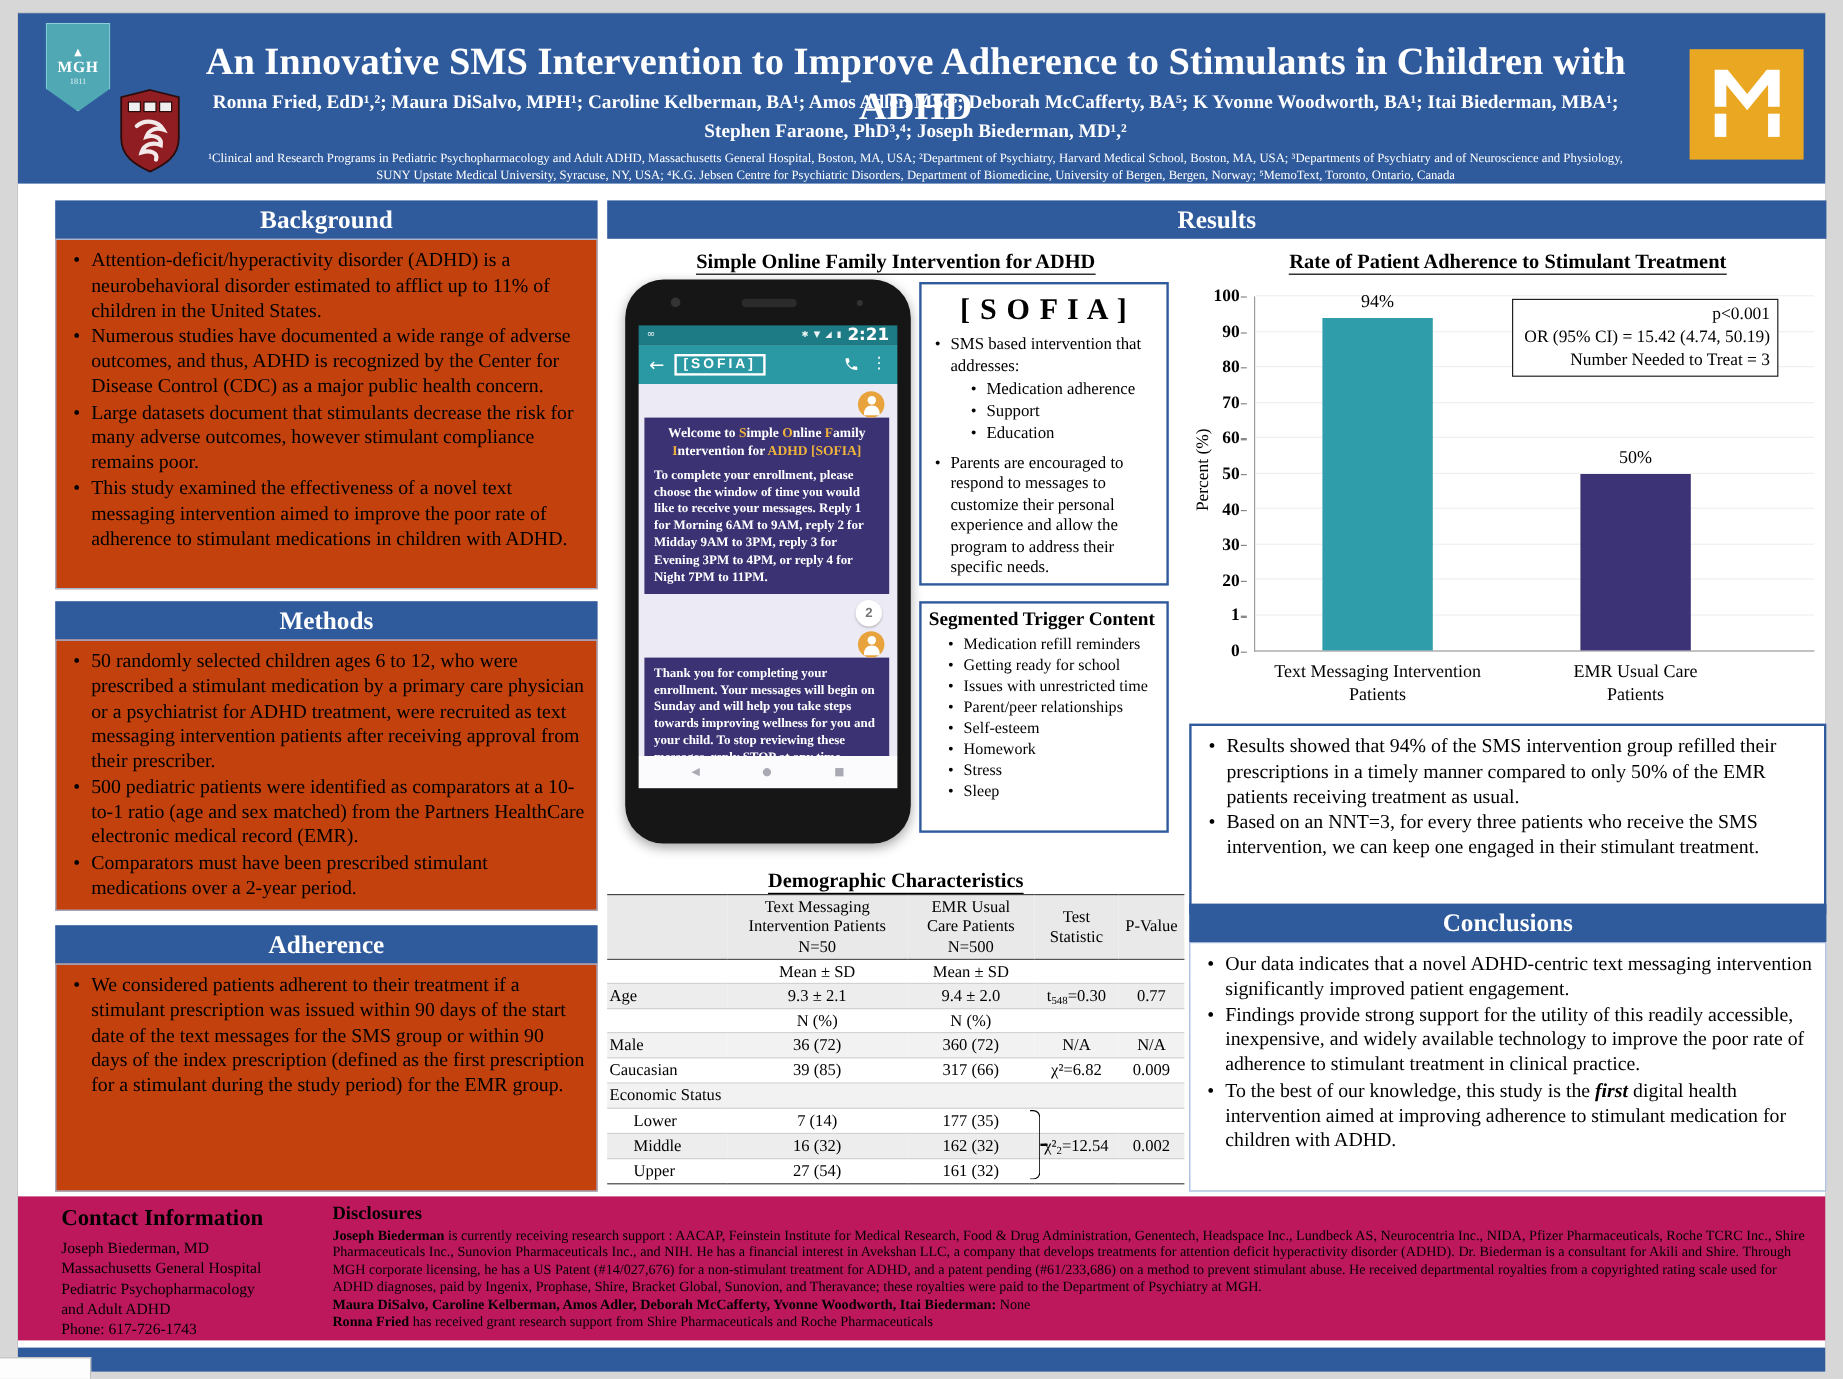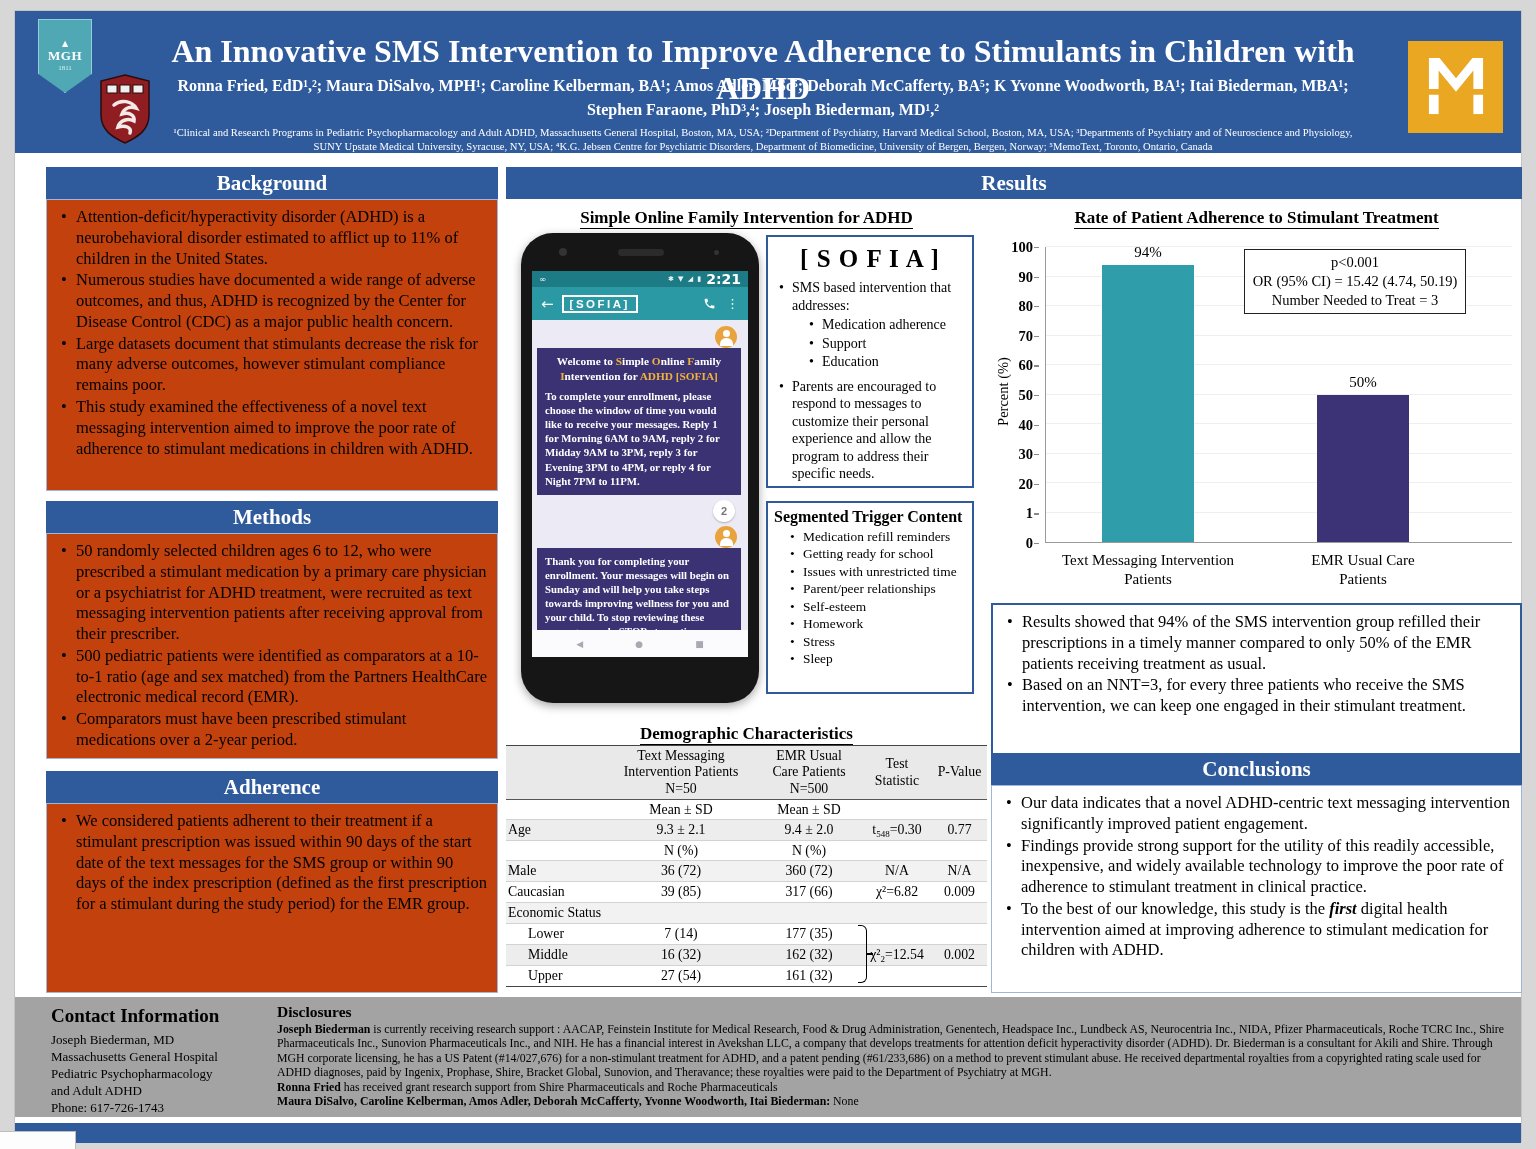--- a/index.html
+++ b/index.html
@@ -127,32 +127,32 @@
   .gridline { position:absolute; left:0; width:100%; height:1px; background:#efefef; }
   .yticks { position:absolute; left:10px; top:14px; width:38px; height:296px; }
   .ytick { position:absolute; right:6px; width:100%; height:16px; text-align:right; font-size:14.5px;
     font-weight:600; }
   .ytick::after { content:""; position:absolute; right:-6px; top:8px; width:5px; height:1.2px; background:#888; }
   .bar-slot { position:absolute; bottom:0; width:92px; height:100%; }
   .bar { position:absolute; bottom:0; left:0; width:100%; }
   .bar-value { position:absolute; left:0; width:100%; text-align:center; font-size:15px; }
   .bar-cat { position:absolute; top:calc(100% + 9px); left:-44px; width:180px; text-align:center;
     font-size:15px; line-height:1.25; }
-  .anno-box { position:absolute; right:46px; top:2px; width:222px; border:1.6px solid #222;
-    background:#fff; padding:3px 6px; text-align:center; font-size:14.5px; line-height:1.3;margin-left:40px; }
+  .anno-box { position:absolute; right:30px; top:2px; width:222px; border:1.6px solid #222;
+    background:#fff; padding:3px 6px; text-align:right; font-size:14.5px; line-height:1.3;margin-left:40px; }
 
   
   .results-box { position:absolute; left:976px; top:592px; width:531px; height:159px;
     border:2.5px solid #2f5b9d; background:#fff; padding:7px 10px; overflow:hidden; }
   .concl-box { position:absolute; left:976px; top:774px; width:531px; height:208px;
     border:1.5px solid #9fb6da; background:#fff; padding:7px 10px; overflow:hidden; }
   .em-bi { font-style:italic; font-weight:bold; }
 
   
-  .footer { position:absolute; left:0; top:986px; width:100%; height:120px; background:#a3a3a3; overflow:hidden;padding-left:24px; }
+  .footer { position:absolute; left:0; top:986px; width:100%; height:120px; background:#be185d; overflow:hidden;padding-left:24px; }
   .foot-strip { position:absolute; left:0; top:1112px; width:100%; height:20px; background:#2f5b9d; }
   .contact { position:absolute; left:36px; top:8px; width:225px; }
   .contact-title { font-size:19px; font-weight:bold; margin-bottom:5px; }
   .contact-line { font-size:13px; line-height:1.3; }
   .contact-email a { color:#000; }
   .disc { position:absolute; left:262px; top:6px; width:1238px; }
   .disc-title { font-size:15.5px; font-weight:bold; margin-bottom:1px; }
   .disc p { font-size:11.8px; line-height:1.22; }
   .bold { font-weight:bold; }
 
@@ -454,20 +454,20 @@
       <div class="contact-line">Joseph Biederman, MD</div>
       <div class="contact-line">Massachusetts General Hospital</div>
       <div class="contact-line">Pediatric Psychopharmacology</div>
       <div class="contact-line">and Adult ADHD</div>
       <div class="contact-line">Phone: 617-726-1743</div>
       <div class="contact-line contact-email"><span>Email: </span><a href="#">jbiederman@mgh.harvard.edu</a></div>
     </div>
     <div class="disc">
       <div class="disc-title">Disclosures</div>
       <p><span class="bold">Joseph Biederman</span><span> is currently receiving research support : AACAP, Feinstein Institute for Medical Research, Food &amp; Drug Administration, Genentech, Headspace Inc., Lundbeck AS, Neurocentria Inc., NIDA, Pfizer Pharmaceuticals, Roche TCRC Inc., Shire Pharmaceuticals Inc., Sunovion Pharmaceuticals Inc., and NIH. He has a financial interest in Avekshan LLC, a company that develops treatments for attention deficit hyperactivity disorder (ADHD). Dr. Biederman is a consultant for Akili and Shire. Through MGH corporate licensing, he has a US Patent (#14/027,676) for a non-stimulant treatment for ADHD, and a patent pending (#61/233,686) on a method to prevent stimulant abuse. He received departmental royalties from a copyrighted rating scale used for ADHD diagnoses, paid by Ingenix, Prophase, Shire, Bracket Global, Sunovion, and Theravance; these royalties were paid to the Department of Psychiatry at MGH.</span></p>
+      <p><span class="bold">Maura DiSalvo, Caroline Kelberman, Amos Adler, Deborah McCafferty, Yvonne Woodworth, Itai Biederman:</span><span> None</span></p>
       <p><span class="bold">Ronna Fried</span><span> has received grant research support from Shire Pharmaceuticals and Roche Pharmaceuticals</span></p>
-      <p><span class="bold">Maura DiSalvo, Caroline Kelberman, Amos Adler, Deborah McCafferty, Yvonne Woodworth, Itai Biederman:</span><span> None</span></p>
     </div>
   </div>
   <div class="foot-strip"></div>
 </div>
 
 <div class="browser-stub"></div>
 
 </body></html>

